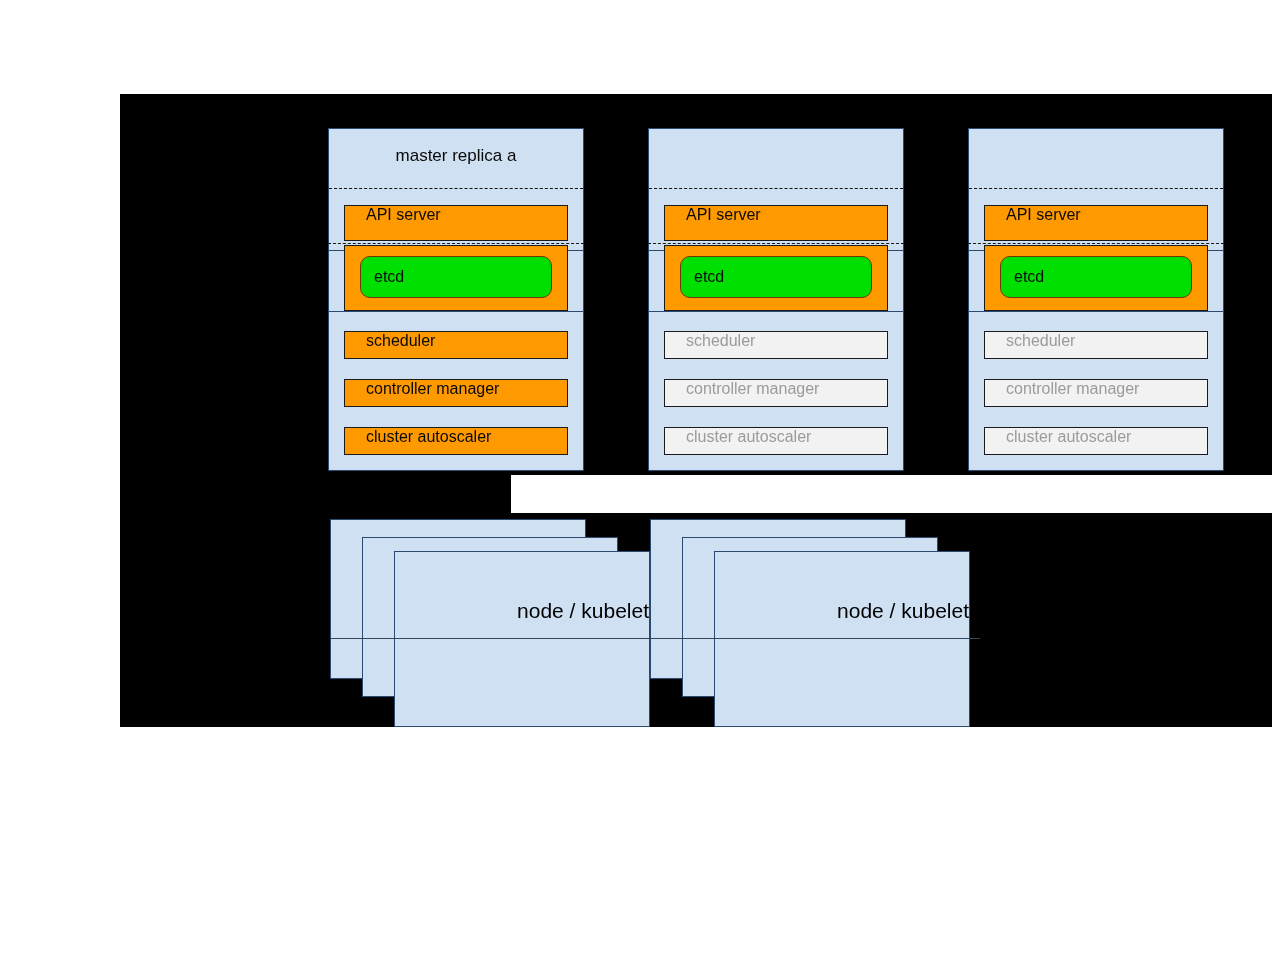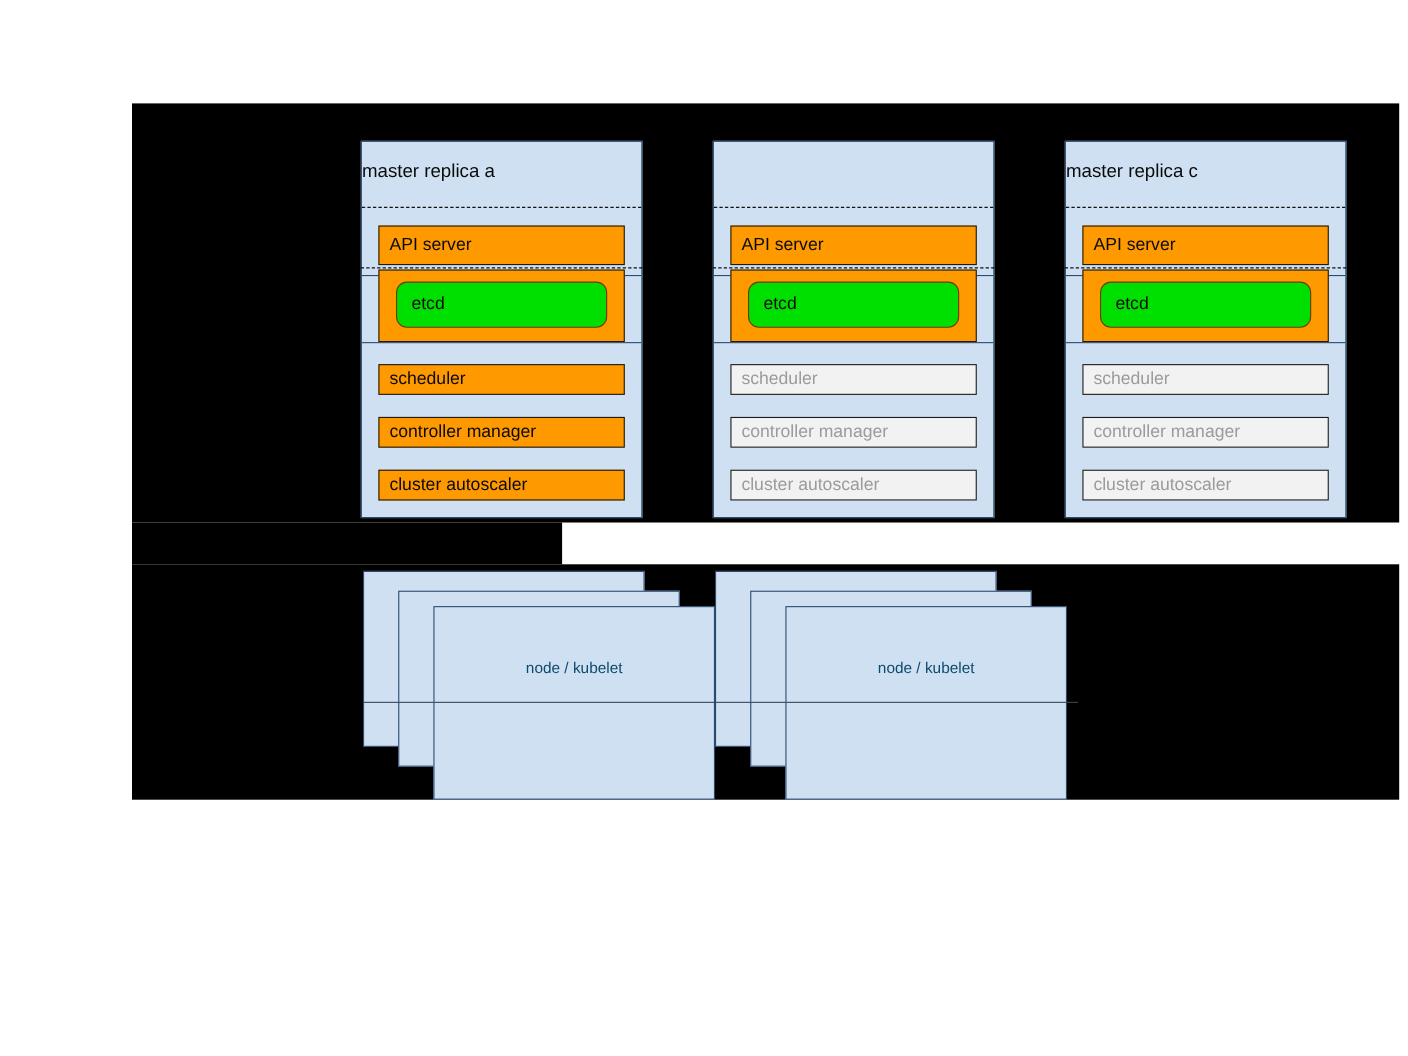--- a/index.html
+++ b/index.html
@@ -33,21 +33,21 @@
     position: absolute;
     background: #cfe0f2;
     border: 1px solid #2b4a6f;
     box-sizing: border-box;
   }
   .replica-title {
     position: absolute;
     left: 0;
     right: 0;
     top: 16px;
-    text-align: left;
+    text-align: center;
     font-size: 17px;
     color: #0a0a0a;
     line-height: 22px;
   }
 
   
   .hline {
     position: absolute;
     left: 0;
     right: 0;
@@ -57,23 +57,22 @@
   .hline.dashed {
     border-top: 1px dashed #111111;
   }
 
   
   .comp {
     position: absolute;
     box-sizing: border-box;
     border: 1px solid #1a1a1a;
     display: flex;
-    align-items: center;
     font-size: 16px;
-    padding-left: 9px;
+    padding-left: 21px;
   }
   .comp.active {
     background: #ff9900;
     color: #0a0a0a;
   }
   .comp.inactive {
     background: #f2f2f2;
     color: #9b9b9b;
   }
 
@@ -102,23 +101,23 @@
   .node-card {
     position: absolute;
     box-sizing: border-box;
     background: #cfe0f2;
     border: 1px solid #2b4a6f;
   }
   .node-label {
     position: absolute;
     left: 0;
     right: 0;
-    text-align: center;
-    font-size: 14px;
-    color: #0c4a6e;
+    text-align: right;
+    font-size: 21px;
+    color: #000000;
   }
   .node-split {
     position: absolute;
     height: 0;
     border-top: 1px solid #33475c;
   }
 </style>
 </head>
 <body>
 
@@ -172,21 +171,20 @@
     <span>scheduler</span>
   </div>
   <div class="comp inactive" style="left:664px; top:379px; width:224px; height:28px;">
     <span>controller manager</span>
   </div>
   <div class="comp inactive" style="left:664px; top:427px; width:224px; height:28px;">
     <span>cluster autoscaler</span>
   </div>
 
   <div class="replica" style="left:968px; top:128px; width:256px; height:343px;">
-    <div class="replica-title">master replica c</div>
     <div class="hline dashed" style="top:59px;"></div>
     <div class="hline" style="top:121px;"></div>
     <div class="hline" style="top:182px;"></div>
   </div>
   <div class="comp active" style="left:984px; top:205px; width:224px; height:36px;">
     <span>API server</span>
   </div>
   <div class="hline dashed" style="left:968px; width:256px; top:243px;"></div>
   <div class="apiserver-body" style="left:984px; top:245px; width:224px; height:66px;"></div>
   <div class="etcd" style="left:1000px; top:256px; width:192px; height:42px;">

